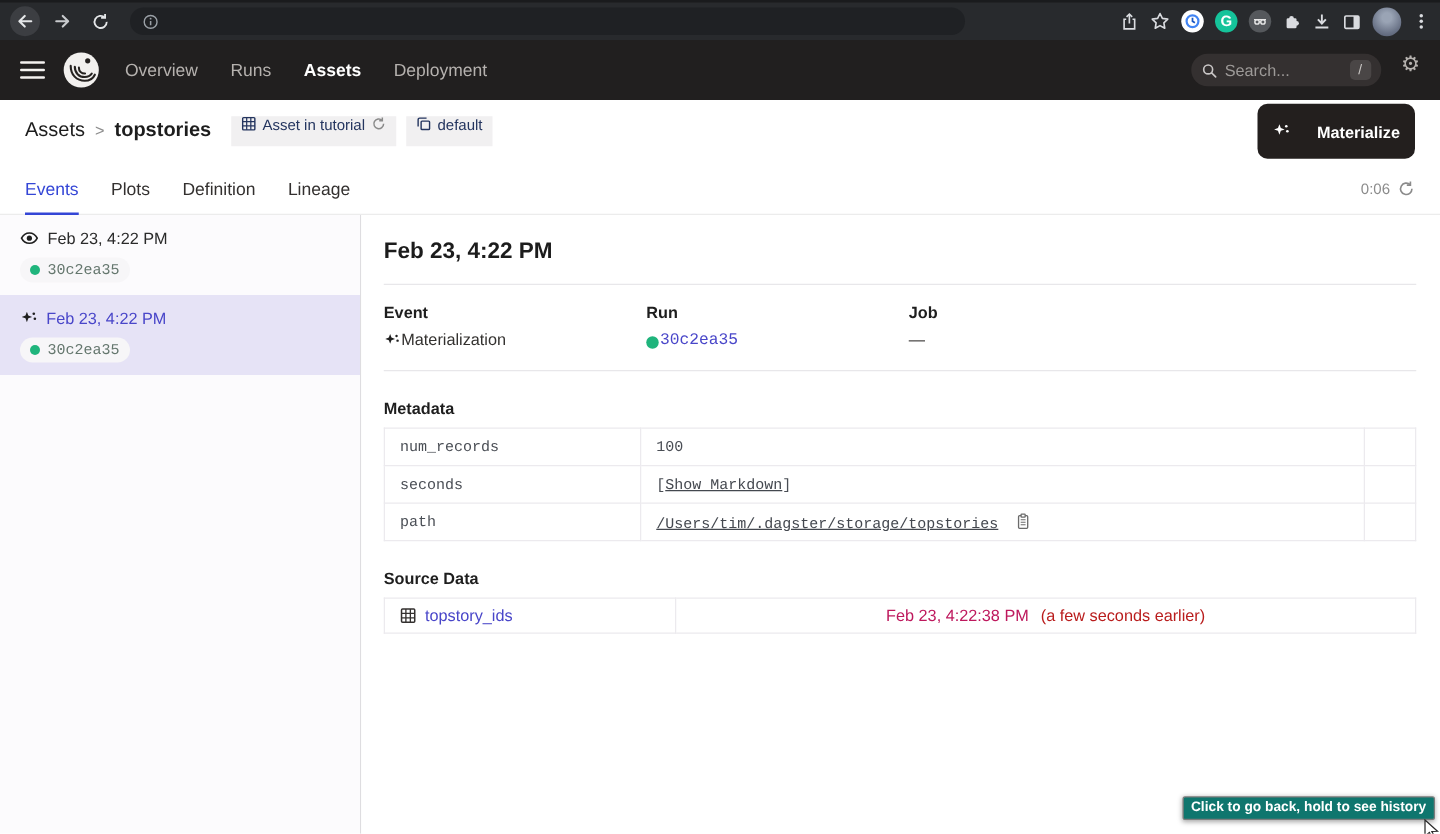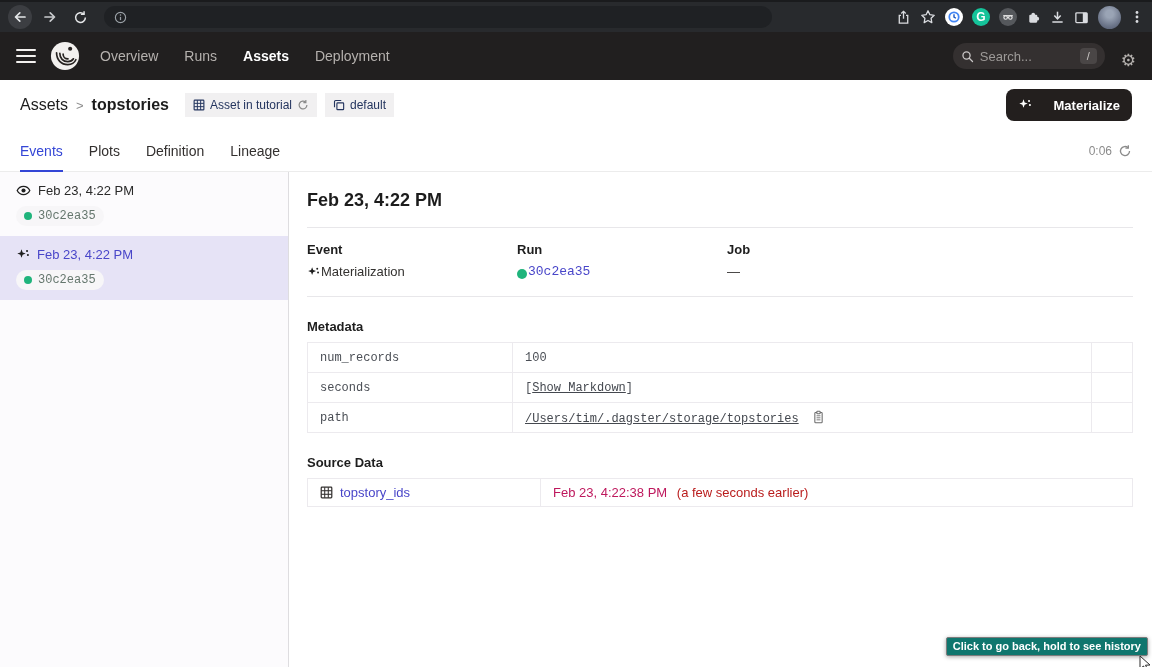--- a/index.html
+++ b/index.html
@@ -21,41 +21,41 @@
     background:radial-gradient(circle at 50% 35%, #9aa4b5 20%, #6b7488 65%, #4e5569 100%); }
 
   
   .navbar { height:48px; background:#211f1f; display:flex; align-items:center; padding:0 16px; }
   .hamburger { width:20px; display:flex; flex-direction:column; gap:3.5px; margin-right:14px; cursor:pointer; }
   .hamburger div { height:2.5px; background:#f3f1ef; border-radius:1px; }
   .logo { margin-right:20px; display:flex; }
   .nav-links { display:flex; gap:26px; align-items:center; }
   .nav-link { font-size:14px; color:#b5b1ae; cursor:pointer; }
   .nav-link.active { color:#ffffff; font-weight:700; }
-  .nav-right { margin-left:auto; display:flex; align-items:flex-end; gap:16px; }
+  .nav-right { margin-left:auto; display:flex; align-items:flex-start; gap:16px; }
   .search-pill { width:152px; height:26px; background:#343030; border-radius:13px;
     display:flex; align-items:center; padding:0 8px; gap:6px; }
   .search-pill input { flex:1; background:transparent; border:none; outline:none;
     font-size:13px; color:#ddd; width:70px; font-family:"Liberation Sans",sans-serif; }
   .search-pill input::placeholder { color:#9d9a98; }
   .kbd-slash { background:#4a4646; color:#cac7c5; border-radius:4px; font-size:11px;
     padding:1px 7px; line-height:14px; }
   .gear { color:#b5b1ae; font-size:17px; line-height:1; cursor:pointer; }
 
   
   .page-header { height:50px; background:#fff; display:flex; align-items:center; padding:0 20px; }
   .breadcrumb { display:flex; align-items:baseline; gap:8px; font-size:16px; color:#1d1d1d; }
   .breadcrumb .sep { color:#8d8d8d; font-size:13px; }
   .breadcrumb .asset { font-weight:700; }
   .tags { display:flex; gap:8px; margin-left:16px; }
-  .tag { background:#f1f0f1; border-radius:0; height:24px; display:flex; align-items:center;
+  .tag { background:#f1f0f1; border-radius:0; height:24px; display:flex; 
     gap:5px; padding:0 8px; font-size:12px; color:#24355f; cursor:pointer; }
   .tag .refresh { color:#8a8a8a; display:flex; }
   .materialize-btn { margin-left:auto; background:#231f1e; color:#fff; border:none; border-radius:8px;
-    height:32px; padding:0 12px; font-size:13px; font-weight:600; display:flex; align-items:center;
+    height:44px; padding:0 12px; font-size:13px; font-weight:600; display:flex; align-items:center;
     gap:22px; cursor:pointer; font-family:"Liberation Sans",sans-serif; }
 
   
   .tabs-row { height:42px; display:flex; align-items:center; padding:0 20px;
     border-bottom:1px solid #ececec; }
   .tab { font-size:14px; color:#33302f; margin-right:26px; cursor:pointer;
     height:42px; display:flex; align-items:center; position:relative; }
   .tab.active { color:#3446d6; }
   .tab.active::after { content:""; position:absolute; left:0; right:0; bottom:0; height:2px; background:#3446d6; }
   .refresh-timer { margin-left:auto; display:flex; align-items:center; gap:6px;
@@ -83,21 +83,21 @@
   .meta-value { font-size:13px; color:#33312f; display:flex; align-items:flex-end; gap:1px; }
   .run-link { font-family:"Liberation Mono","DejaVu Sans Mono",monospace; font-size:13px;
     color:#4946c9; cursor:pointer; }
   .section-heading { font-size:13px; font-weight:700; color:#1e1e1e; margin:22px 0 8px; }
   table.kv { width:100%; border-collapse:collapse; border:1px solid #e8e7ea; }
   table.kv td { border:1px solid #eceaee; height:30px; padding:0 12px; vertical-align:middle;
     font-family:"Liberation Mono","DejaVu Sans Mono",monospace; font-size:12px; color:#4a4e55; }
   td.k { width:205px; }
   td.extra { width:41px; }
   .mono-link { color:#44484f; text-decoration:underline; cursor:pointer; }
-  table.src { width:100%; border-collapse:collapse; border:1px solid #e8e7ea; margin-bottom:20px; }
+  table.src { width:100%; border-collapse:collapse; border:1px solid #e8e7ea; margin-bottom:20px;text-align:center; }
   table.src td { border:1px solid #eceaee; height:28px; padding:0 12px; vertical-align:middle; font-size:13px; }
   td.src-asset { width:233px; color:#4946c9; }
   .src-asset-inner { display:flex; align-items:center; gap:7px; cursor:pointer; }
   .src-time { color:#be185d; cursor:pointer; }
   .src-note { color:#b91c1c; margin-left:6px; }
 
   
   .back-tooltip { position:absolute; right:4px; bottom:11px; background:#0f766e;
     border:1px solid #7c7c7c; color:#fff; font-size:11px; font-weight:700;
     padding:2px 6px 3px; border-radius:2px; box-shadow:0 1px 4px rgba(0,0,0,.35); }

